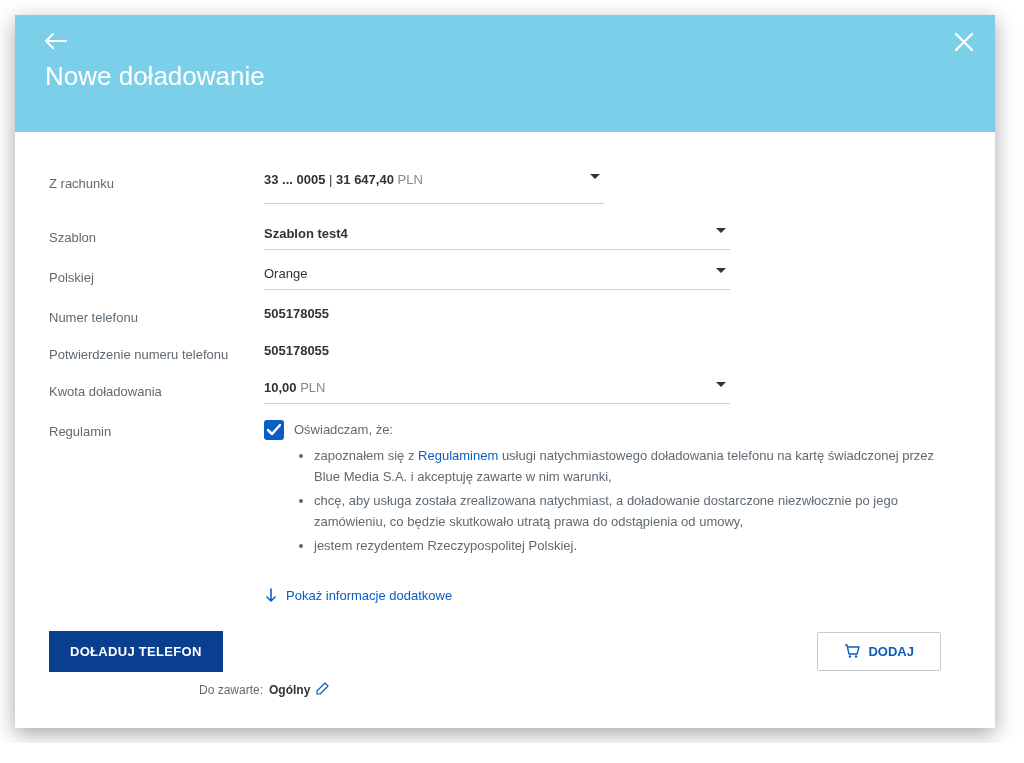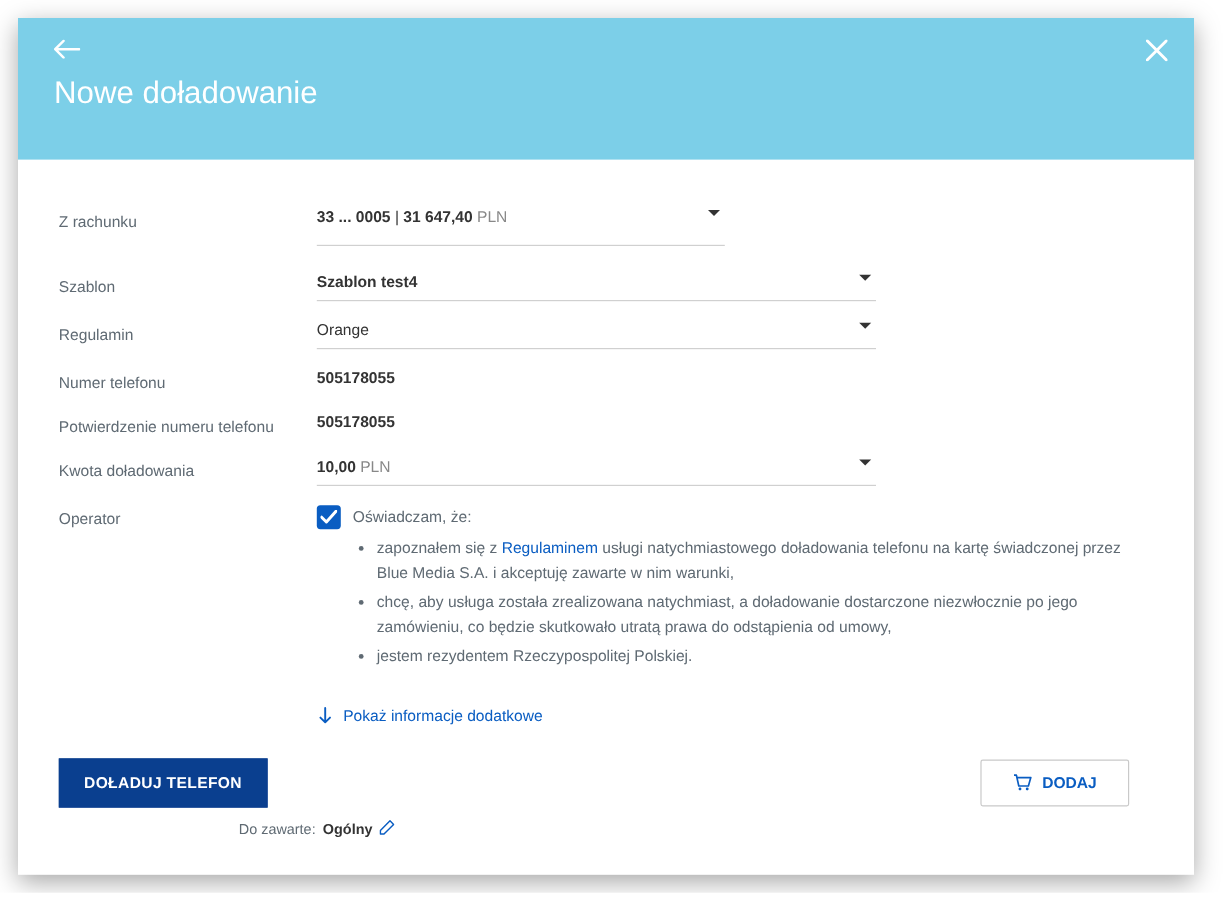--- a/index.html
+++ b/index.html
@@ -204,21 +204,21 @@
       <div class="label">Szablon</div>
       <div class="field">
         <div class="select-row bold">
           <span>Szablon test4</span>
           <span class="dropdown-caret"></span>
         </div>
       </div>
     </div>
 
     <div class="row compact">
-      <div class="label">Regulamin</div>
+      <div class="label">Polskiej</div>
       <div class="field">
         <div class="select-row">
           <span>Orange</span>
           <span class="dropdown-caret"></span>
         </div>
       </div>
     </div>
 
     <div class="row compact">
       <div class="label">Numer telefonu</div>
@@ -238,21 +238,21 @@
       <div class="label">Kwota doładowania</div>
       <div class="field">
         <div class="amount-row">
           <span class="val">10,00</span><span class="cur"> PLN</span>
           <span class="dropdown-caret"></span>
         </div>
       </div>
     </div>
 
     <div class="row">
-      <div class="label">Operator</div>
+      <div class="label">Regulamin</div>
       <div class="field">
         <div class="checkbox-block">
           <div class="checkbox">
             <svg width="14" height="12" viewBox="0 0 14 12">
               <path d="M1 6L5 10L13 1" stroke="#ffffff" stroke-width="2.5" fill="none" stroke-linecap="round" stroke-linejoin="round"></path>
             </svg>
           </div>
           <div>
             <div class="reg-text">Oświadczam, że:</div>
             <ul class="reg-list">

